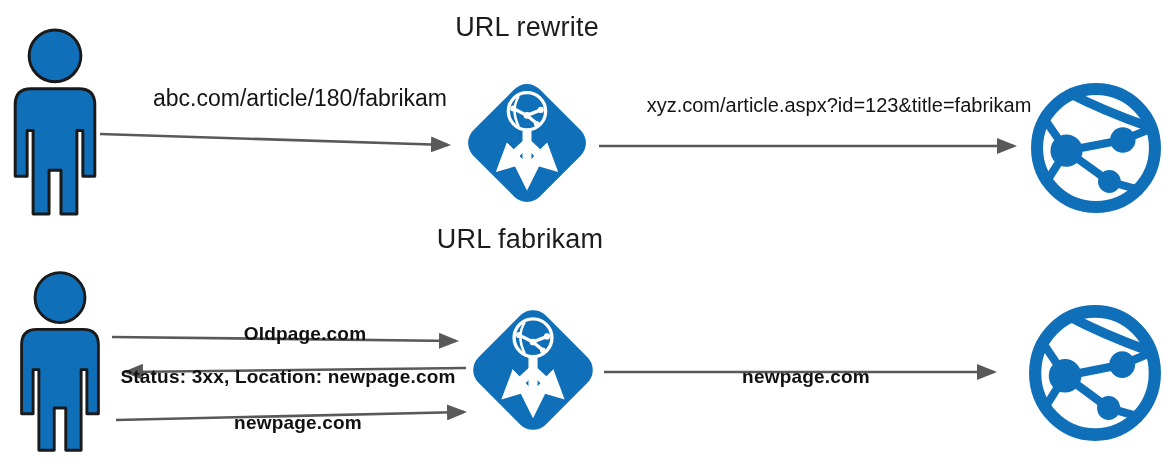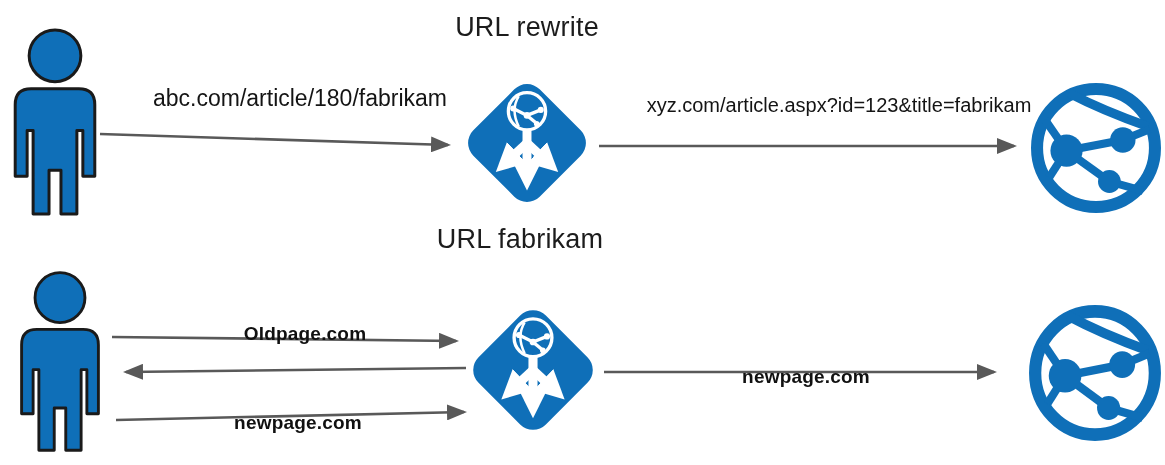--- a/index.html
+++ b/index.html
@@ -63,20 +63,21 @@
     <line x1="604" y1="372" x2="994" y2="372" stroke="#595959" stroke-width="2.6" marker-end="url(#ah)"></line>
   </svg>
 
   <div class="section-title" style="left:377px;top:12px;width:300px;">URL rewrite</div>
   <div class="section-title" style="left:370px;top:224px;width:300px;">URL fabrikam</div>
 
   <div class="flow-label light" style="left:130px;top:85px;width:340px;">abc.com/article/180/fabrikam</div>
   <div class="flow-label light" style="left:613px;top:94px;width:410px;font-size:20px;margin-left:21px;">xyz.com/article.aspx?id=123&amp;title=fabrikam</div>
 
   <div class="flow-label bold" style="left:155px;top:301px;width:300px;">Oldpage.com</div>
+  <div class="flow-label bold" style="left:100px;top:344px;width:376px;">Status: 3xx, Location: newpage.com</div>
   <div class="flow-label bold" style="left:148px;top:390px;width:300px;">newpage.com</div>
   <div class="flow-label bold" style="left:656px;top:344px;width:300px;">newpage.com</div>
 
   <div class="icon" style="left:3px;top:27px;width:104px;height:189px;">
     <svg viewBox="0 0 100 190">
       <circle cx="50" cy="29" r="26" fill="#0f6fb8" stroke="#1a1a1a" stroke-width="3"></circle>
       <path d="M26,62 H74 Q90,62 90,78 V150 H78 V104 H72 V188 H56 V144 H44 V188 H28 V104 H22 V150 H10 V78 Q10,62 26,62 Z" fill="#0f6fb8" stroke="#1a1a1a" stroke-width="3" stroke-linejoin="round"></path>
     </svg>
   </div>
 

